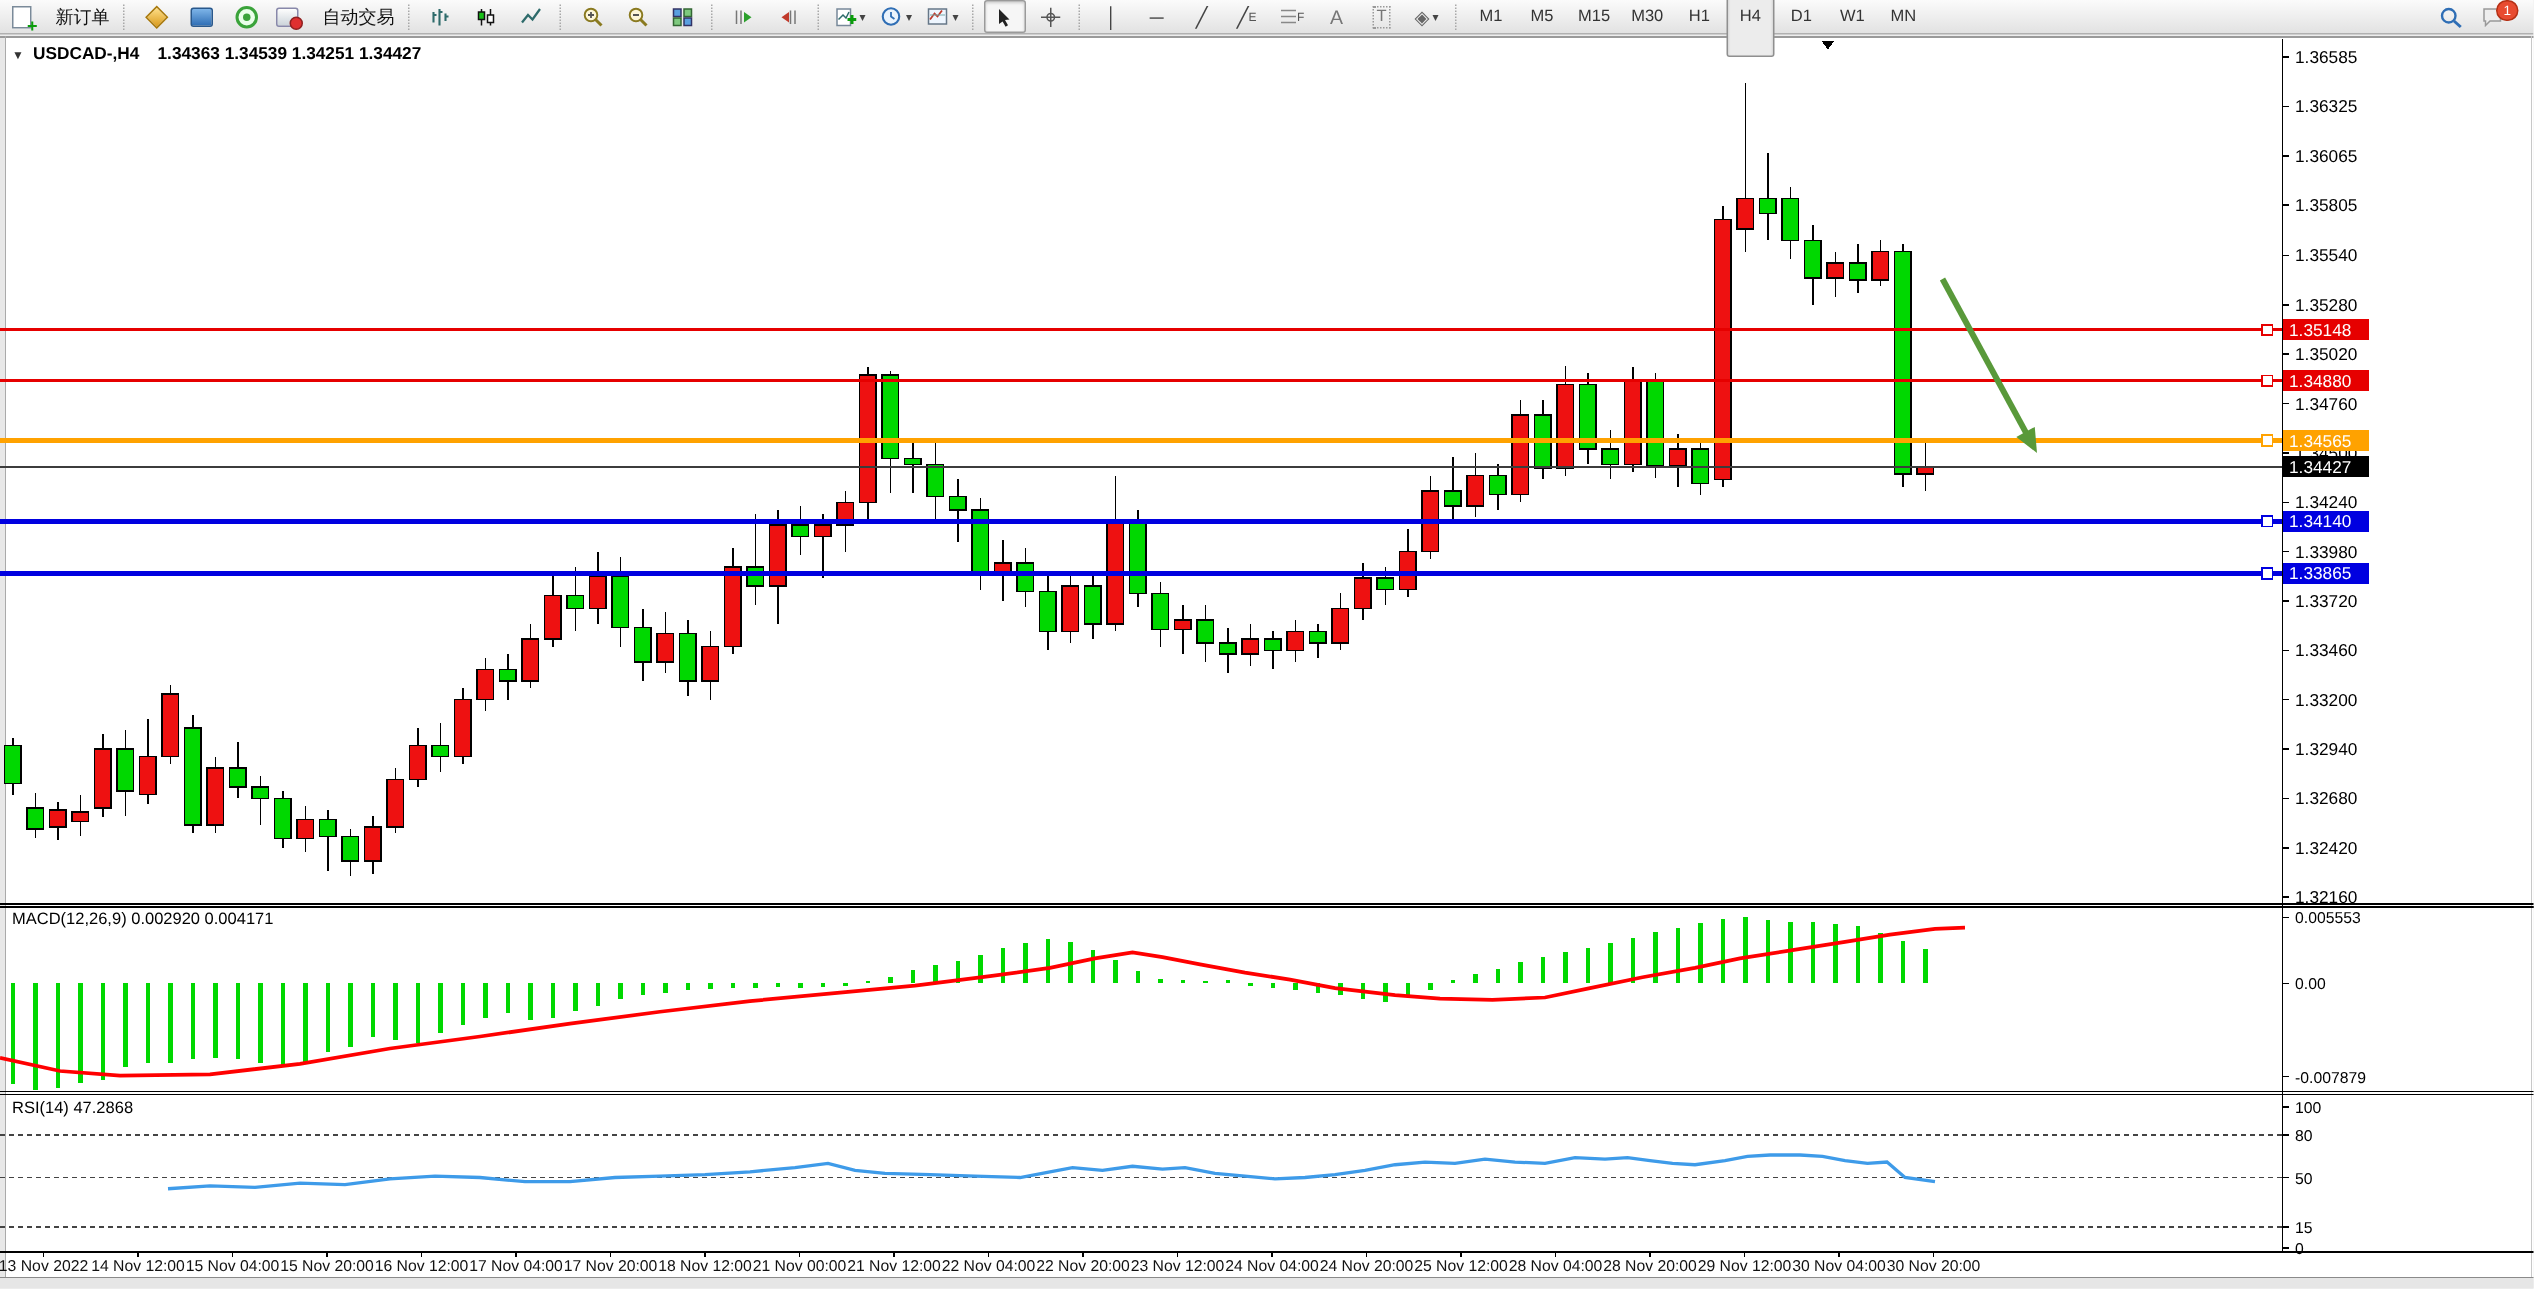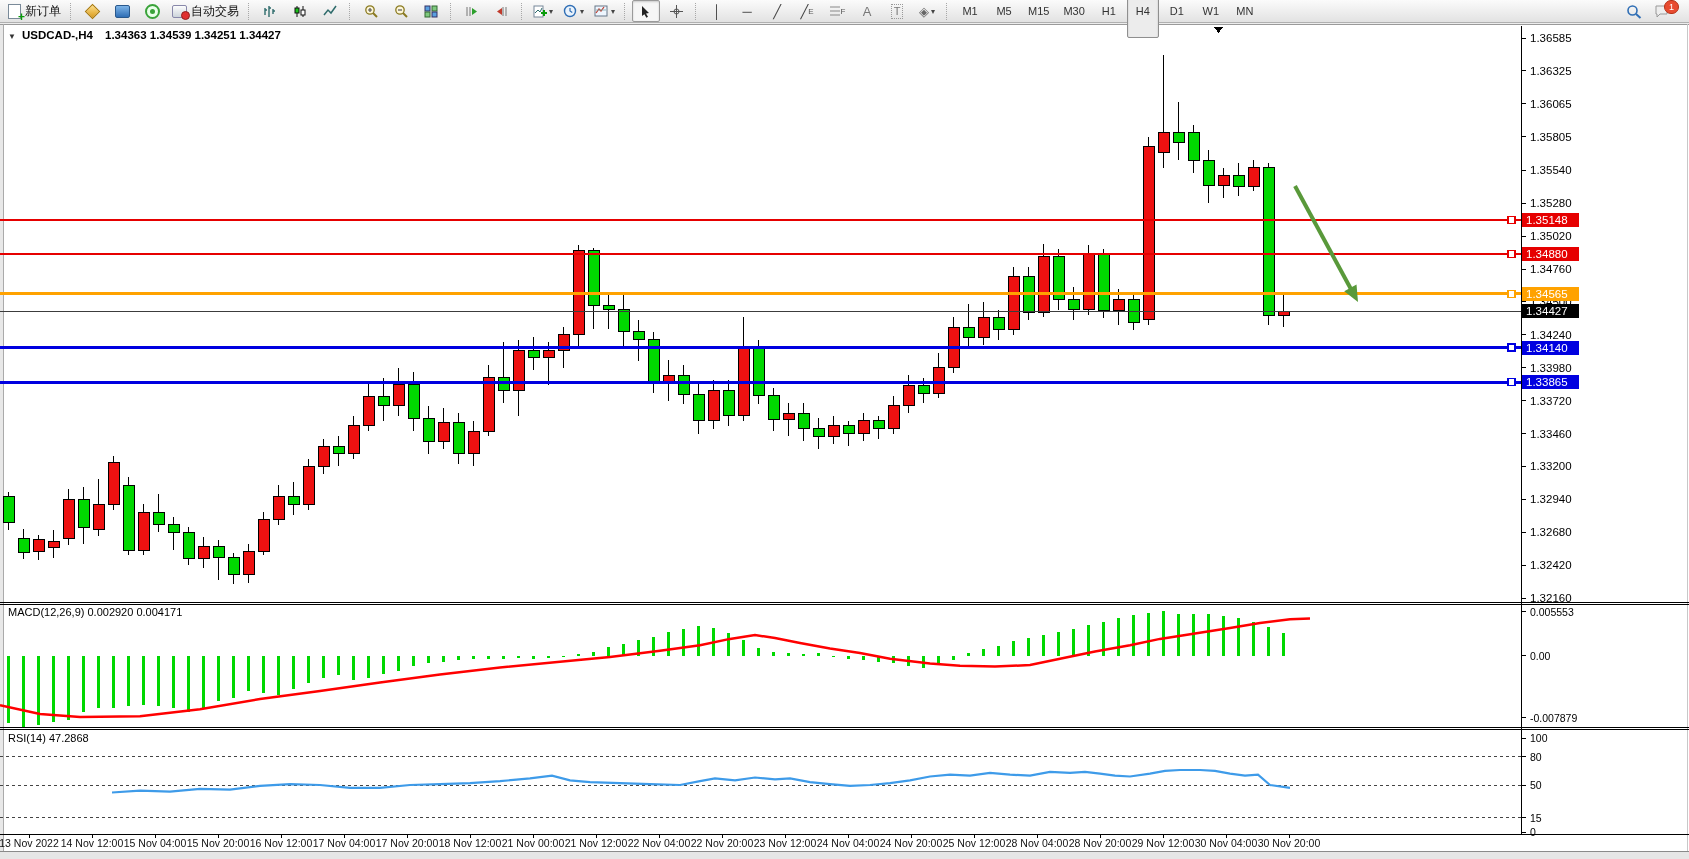--- a/index.html
+++ b/index.html
@@ -3,21 +3,21 @@
 <meta charset="utf-8">
 <style>
   html,body{margin:0;padding:0;width:1689px;height:859px;background:#ededed;
     font-family:"Liberation Sans",sans-serif;overflow:hidden;position:relative}
   .toolbar{position:absolute;top:0;left:0;width:1689px;height:23px;z-index:5;
     display:flex;align-items:center;background:linear-gradient(#fbfbfb,#e2e2e2);
     border-bottom:1px solid #b0b0b0;padding-left:3px;box-sizing:border-box}
   .tb-btn{height:20px;min-width:20px;display:inline-flex;align-items:center;justify-content:center;
     padding:0 3px;margin:0 1px;border:1px solid transparent;border-radius:2px;font-size:12px;color:#222;cursor:default}
   .tb-btn.pressed{background:#f6f6f6;border:1px solid #9a9a9a;box-shadow:inset 0 1px 2px rgba(0,0,0,.18)}
-  .tb-label{font-size:12px;color:#111;margin-left:4px;white-space:nowrap}
+  .tb-label{font-size:12px;color:#111;margin-left:16px;white-space:nowrap}
   .sep{width:2px;height:17px;border-left:1px dotted #a8a8a8;margin:0 4px}
   .tf{font-size:11px;color:#333;padding:16px 5px;font-weight:400}
   .tf.pressed{background:#ececec;border:1px solid #8f8f8f;box-shadow:inset 0 1px 2px rgba(0,0,0,.2)}
   .spacer{flex:1}
   .dd{font-size:8px;color:#444;margin-left:2px}
   
   .i-doc{width:11px;height:13px;background:#fff;border:1px solid #7a8a99;position:relative}
   .i-doc::after{content:"+";position:absolute;right:-5px;bottom:-6px;color:#0a9c0a;font-weight:bold;font-size:12px}
   .i-gold{width:9px;height:9px;transform:rotate(45deg);background:linear-gradient(135deg,#ffe08a,#d99a1b);border:1px solid #a87708}
   .i-book{width:13px;height:11px;background:linear-gradient(#7db4e8,#2f6eb5);border:1px solid #29588c;border-radius:2px}

